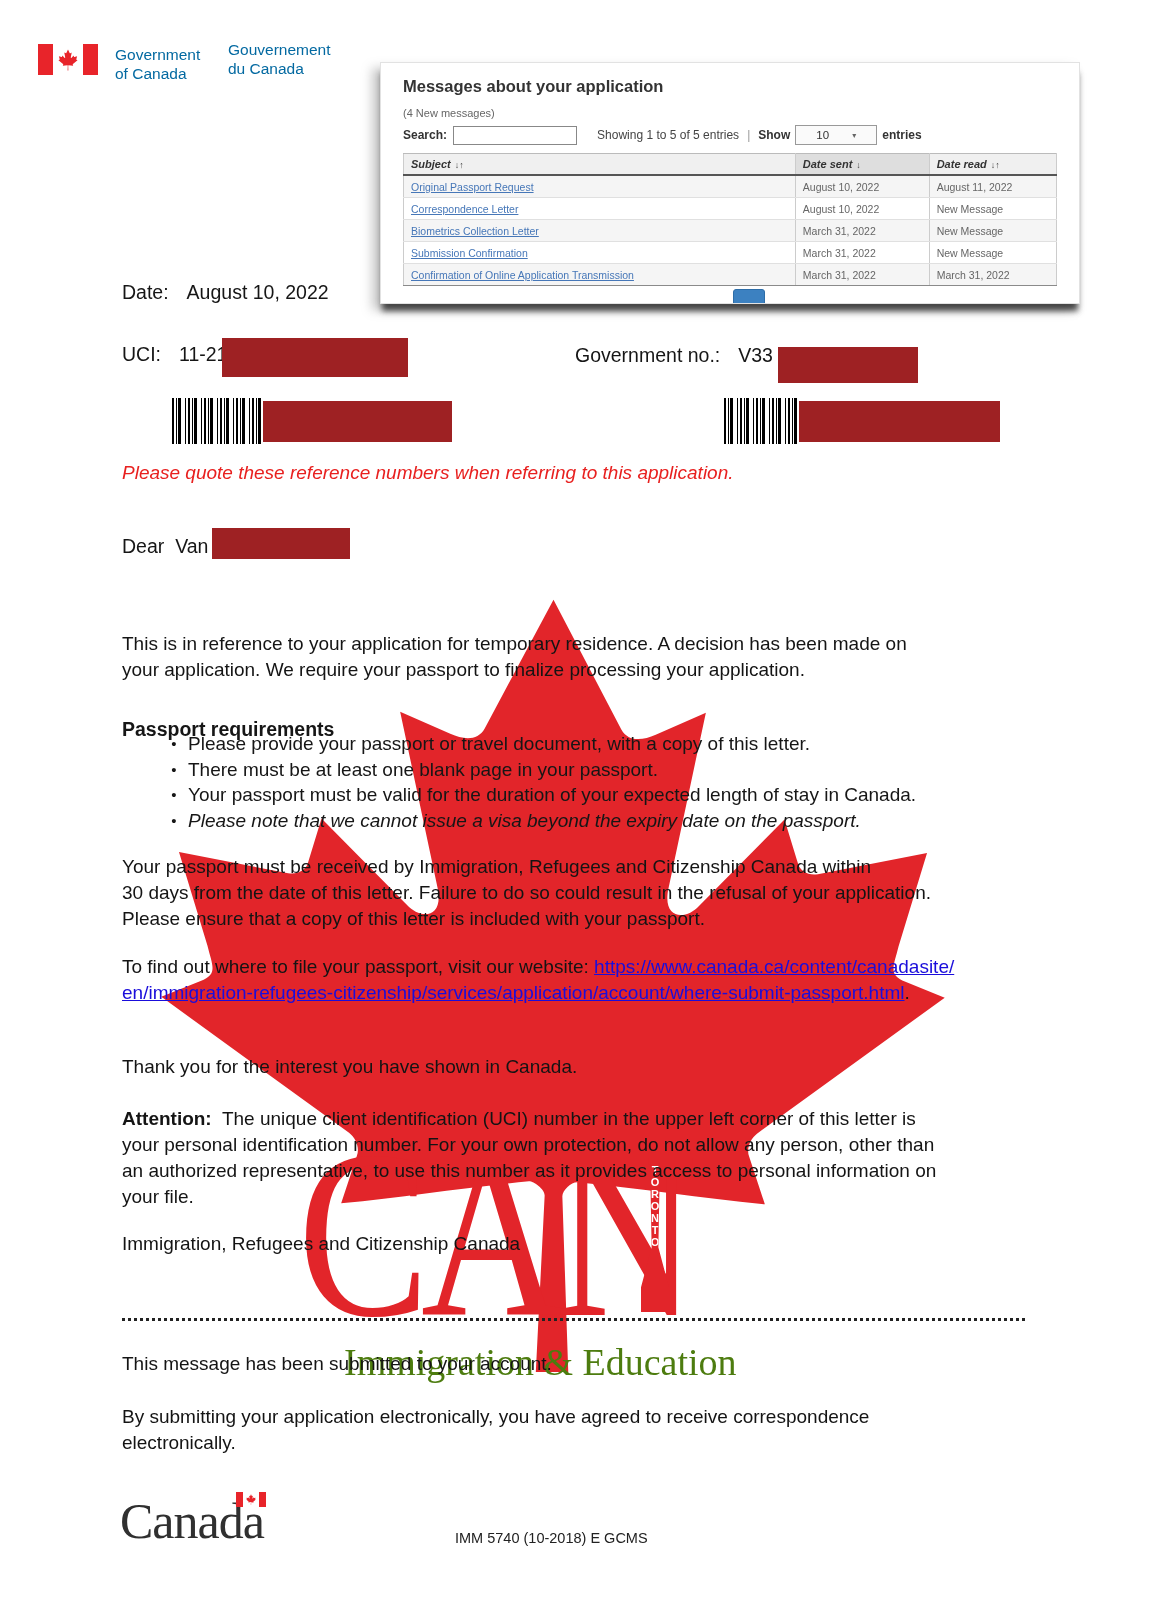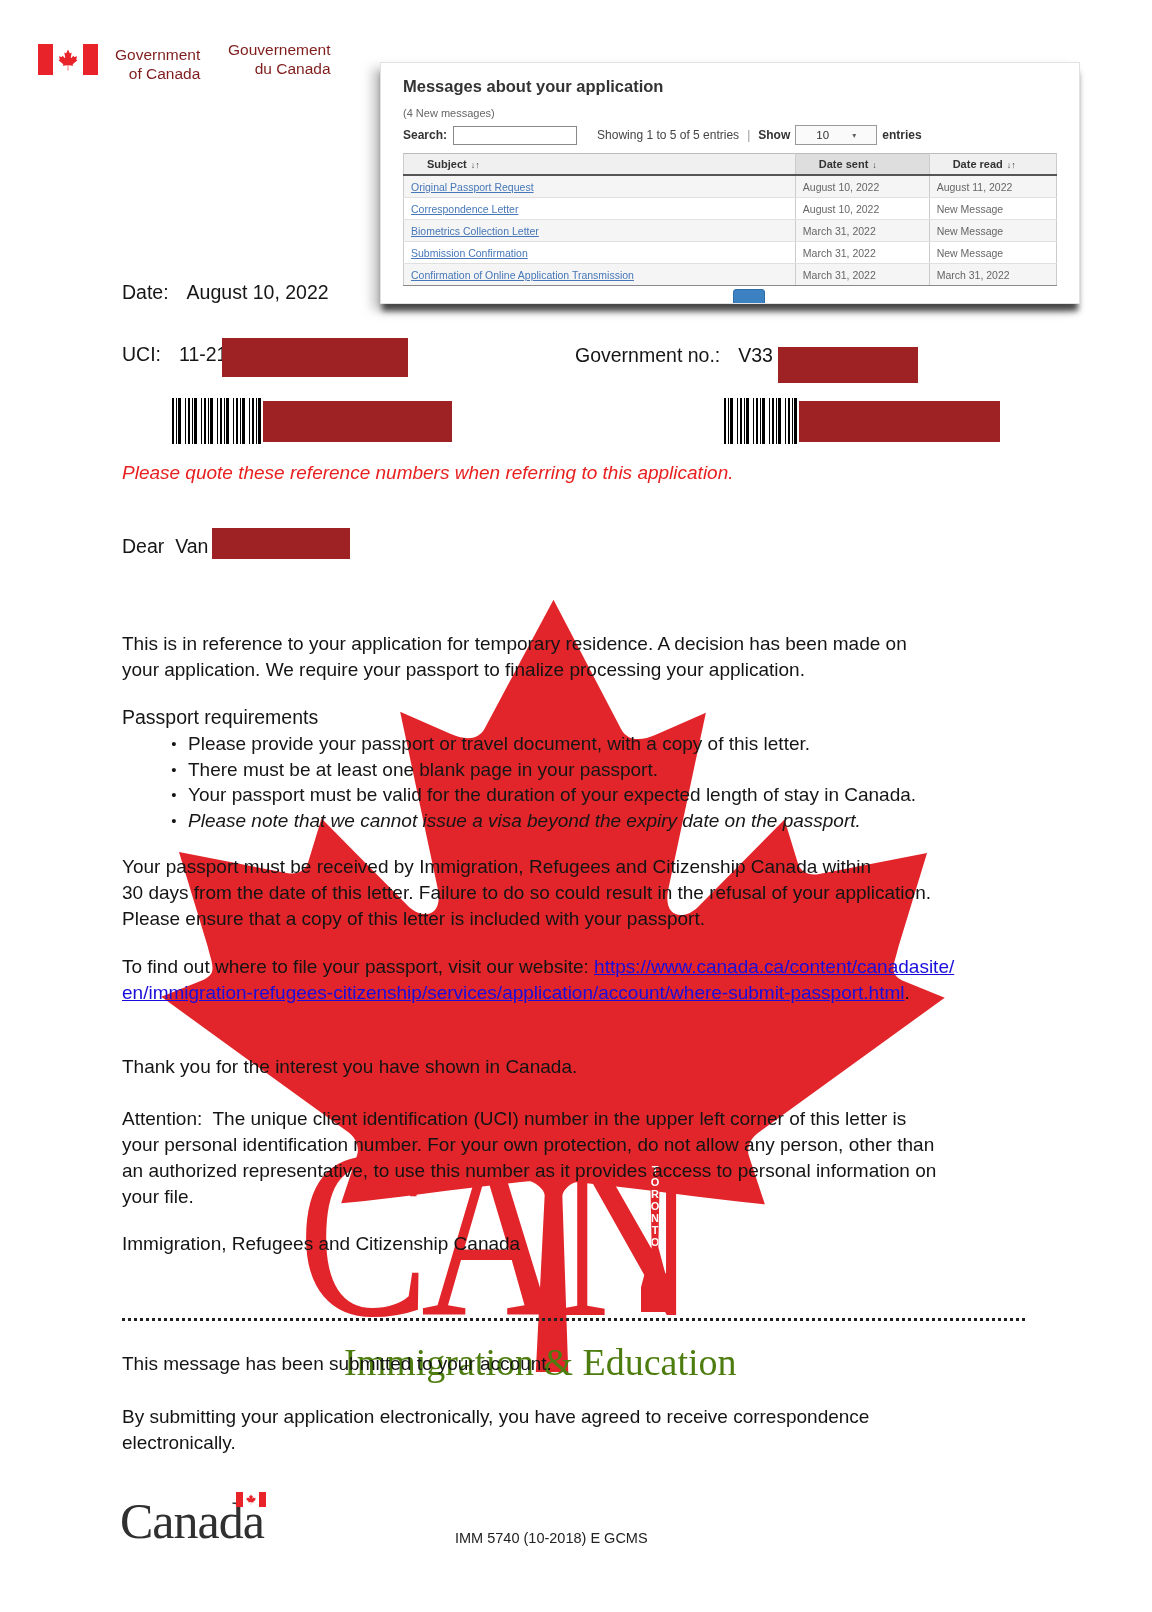--- a/index.html
+++ b/index.html
@@ -19,55 +19,55 @@
   .wm-sub{left:344px;top:1340px;font-family:"Liberation Serif",serif;font-size:38px;color:#4d7c0f;}
 
   
   .ly{position:absolute;z-index:1;}
   .redact{position:absolute;z-index:5;background:#9e2123;}
 
   
   .flagbox{display:flex;height:31px;width:60px;}
   .flagbox .band{background:#e8242a;width:15px;height:100%;}
   .flagbox .mid{background:#fff;width:30px;height:100%;display:flex;align-items:center;justify-content:center;}
-  .gov-text{font-size:15.5px;line-height:19px;color:#7f1d1d;text-align:right;}
+  .gov-text{font-size:15.5px;line-height:19px;color:#0369a1;}
 
   
   .panel{position:absolute;left:380px;top:62px;width:698px;height:240px;background:#fff;z-index:2;
          border:1px solid #e2e2e2;overflow:hidden;
          box-shadow:0 9px 6px -2px rgba(45,45,45,.85),-8px 6px 10px rgba(120,120,120,.4);}
   .p-title{position:absolute;left:22px;top:14px;font-size:16.5px;font-weight:bold;color:#333;}
   .p-new{position:absolute;left:22px;top:44px;font-size:11px;color:#666;}
   .p-search-row{position:absolute;left:22px;top:62px;right:12px;display:flex;align-items:center;font-size:12px;color:#444;}
   .p-search-label{font-weight:bold;color:#333;margin-right:6px;}
   .p-search-input{width:116px;height:17px;border:1px solid #888;font-size:12px;padding:0 3px;}
   .p-showing{margin-left:20px;}
   .p-pipe{margin:0 8px;color:#999;}
   .p-bold{font-weight:bold;color:#333;}
   .p-select{display:inline-flex;align-items:center;justify-content:space-between;width:40px;height:18px;
             border:1px solid #999;background:#fafafa;margin:0 5px;padding:0 20px;font-size:11.5px;color:#333;}
   .p-select .chev{font-size:8px;color:#666;}
   .p-table{position:absolute;left:22px;top:90px;width:654px;border-collapse:collapse;table-layout:fixed;}
-  .p-table th{font-size:11px;font-weight:bold;color:#333;text-align:left;padding:4px 23px;
-              border-top:1px solid #bbb;border-bottom:2px solid #555;background:#f0f0f0;}
+  .p-table th{font-size:11px;font-weight:bold;color:#333;text-align:left;padding:4px 7px;
+              border-top:1px solid #bbb;border-bottom:2px solid #555;background:#f0f0f0;font-style:italic;}
   .p-table th.sorted{background:#dedede;}
   .p-table th,.p-table td{border-left:1px solid #ccc;border-right:1px solid #ccc;}
   .p-table td{font-size:10.5px;color:#666;padding:4px 7px;border-bottom:1px solid #e0e0e0;height:13px;}
   .p-table tr.odd td{background:#f5f5f5;}
   .p-table tr:last-child td{border-bottom:1px solid #8a8a8a;}
   .sort{font-size:9px;margin-left:4px;color:#444;}
   .tlink{color:#4677b8;text-decoration:underline;cursor:pointer;}
   .pag-btn{position:absolute;left:352px;top:226px;width:30px;height:22px;background:#3c81c1;
            border:1px solid #2d6da8;border-radius:3px;}
 
   
   .bodytext{font-size:19px;line-height:26px;color:#141414;white-space:pre-line;width:935px;}
   .lbl{margin-right:18px;}
   .red-note{font-size:19px;font-style:italic;color:#e8201f;}
-  .bold{font-weight:normal;}
+  .bold{font-weight:bold;margin-top:12px;}
   .bullets{margin:0;padding:0;list-style:none;}
   .bullets li{line-height:25.5px;font-size:19px;display:flex;}
   .blt{width:28px;text-align:center;flex:none;font-size:15px;}
   .bullets li.it .btxt{font-style:italic;}
   .weblink{color:#1a0ddb;text-decoration:underline;white-space:pre-line;cursor:pointer;}
   .dotted{border-top:3px dotted #222;height:0;}
 
   
   .barcode{position:absolute;height:46px;
     background:repeating-linear-gradient(90deg,#000 0 2px,#fff 2px 4px,#000 4px 5px,#fff 5px 6px,#000 6px 9px,#fff 9px 13px,#000 13px 14px,#fff 14px 16px);}

